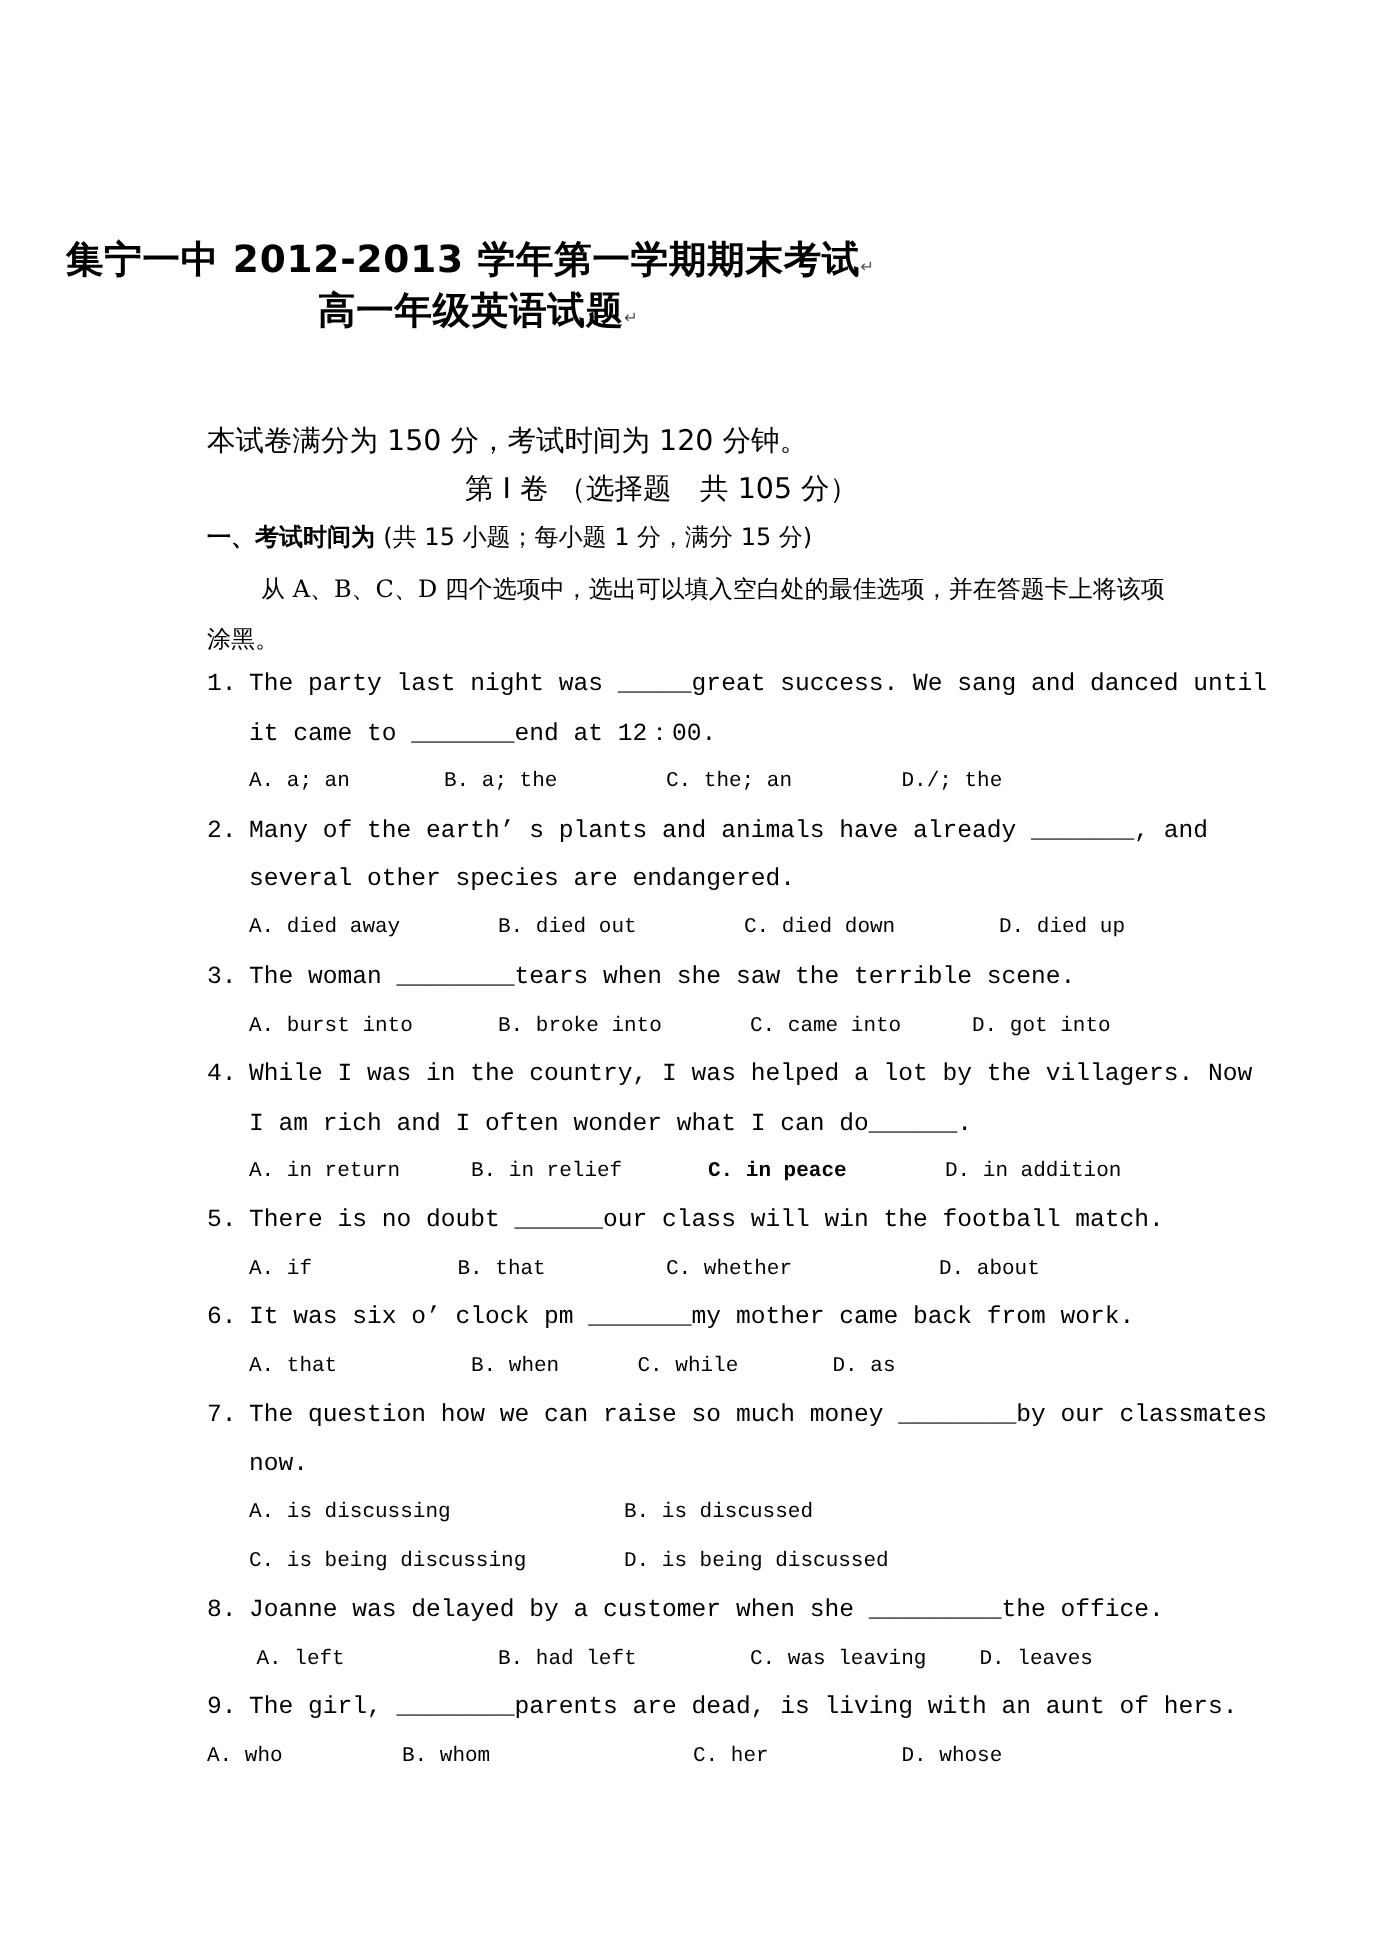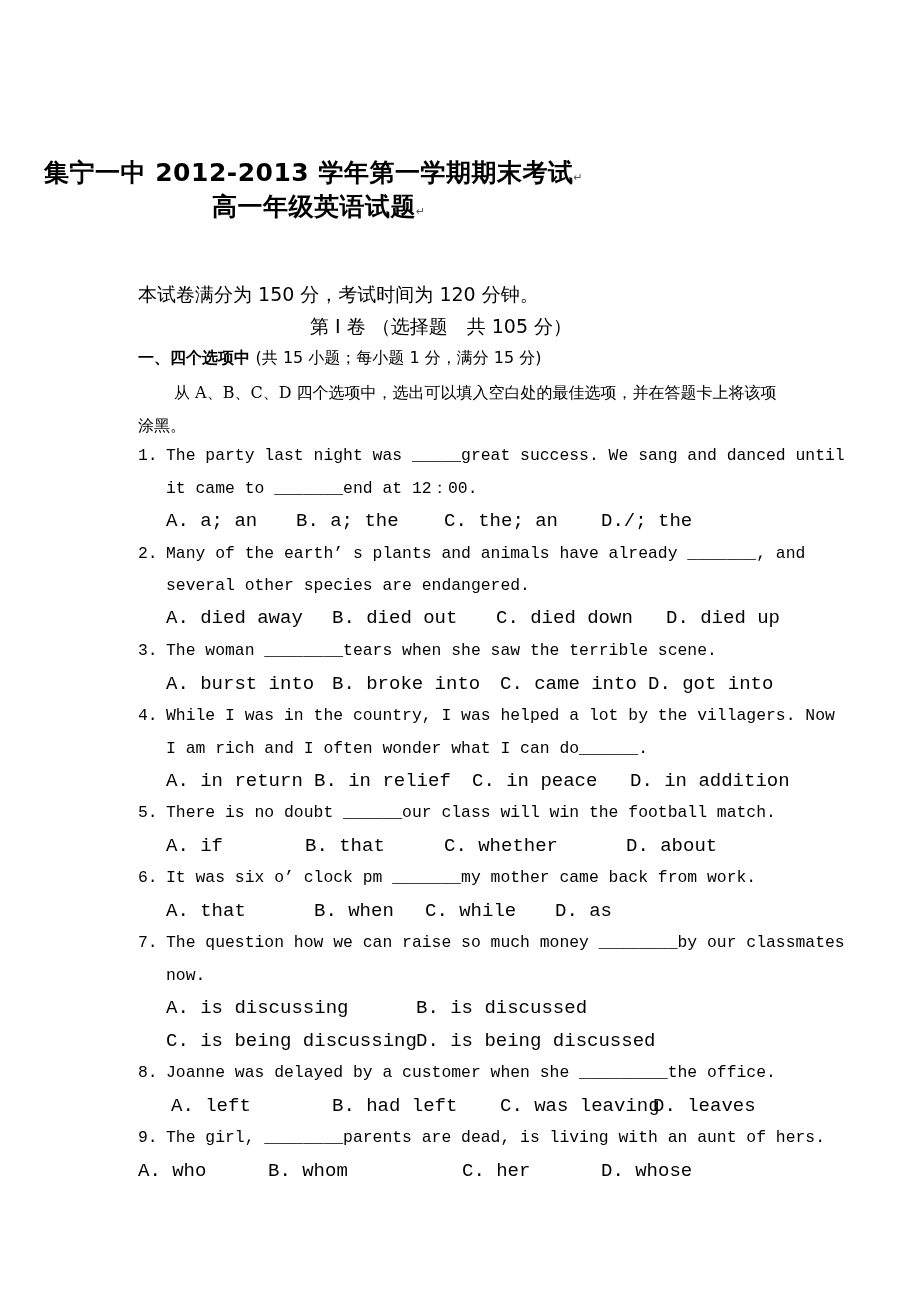--- a/index.html
+++ b/index.html
@@ -31,33 +31,33 @@
     .section-title .normal { font-weight: normal; }
     .instr {
       position: absolute; left: 138px; top: 377px; width: 650px;
       font-family: "DejaVu Serif", serif; font-size: 16px; line-height: 32.5px;
       text-indent: 36px;
     }
     .line {
       position: absolute; white-space: pre;
       font-family: "Liberation Mono", "DejaVu Sans Mono", monospace; font-size: 16.4px; line-height: 22px;
     }
-    .opt { position: absolute; white-space: pre; font-family: "Liberation Mono", "DejaVu Sans Mono", monospace; font-size: 19px; line-height: 22px; }
+    .opt { position: absolute; white-space: pre; font-family: "Liberation Mono", "DejaVu Sans Mono", monospace; font-size: 14px; line-height: 22px; }
   </style>
 </head>
 <body>
 
 <div class="page">
 
   <div class="title1"><span>集宁一中 2012-2013 学年第一学期期末考试</span><span class="pilcrow">↵</span></div>
   <div class="title2"><span>高一年级英语试题</span><span class="pilcrow">↵</span></div>
 
   <div class="intro">本试卷满分为 150 分，考试时间为 120 分钟。</div>
   <div class="part-title">第 I 卷 （选择题　共 105 分）</div>
-  <div class="section-title"><span>一、四个选项中</span> <span class="normal">(共 15 小题；每小题 1 分，满分 15 分)</span></div>
+  <div class="section-title"><span>一、考试时间为</span> <span class="normal">(共 15 小题；每小题 1 分，满分 15 分)</span></div>
   <div class="instr">从 A、B、C、D 四个选项中，选出可以填入空白处的最佳选项，并在答题卡上将该项涂黑。</div>
 
   <div class="line" style="left:138px; top:445px;">1.</div>
   <div class="line" style="left:166px; top:445px;">The party last night was _____great success. We sang and danced until</div>
   <div class="line" style="left:166px; top:478px;">it came to _______end at 12：00.</div>
   <div class="opt" style="left:166px; top:510px;">A. a; an</div>
   <div class="opt" style="left:296px; top:510px;">B. a; the</div>
   <div class="opt" style="left:444px; top:510px;">C. the; an</div>
   <div class="opt" style="left:601px; top:510px;">D./; the</div>
 
@@ -74,21 +74,21 @@
   <div class="opt" style="left:166px; top:673px;">A. burst into</div>
   <div class="opt" style="left:332px; top:673px;">B. broke into</div>
   <div class="opt" style="left:500px; top:673px;">C. came into</div>
   <div class="opt" style="left:648px; top:673px;">D. got into</div>
 
   <div class="line" style="left:138px; top:705px;">4.</div>
   <div class="line" style="left:166px; top:738px;">I am rich and I often wonder what I can do______.</div>
   <div class="line" style="left:166px; top:705px;">While I was in the country, I was helped a lot by the villagers. Now</div>
   <div class="opt" style="left:166px; top:770px;">A. in return</div>
   <div class="opt" style="left:314px; top:770px;">B. in relief</div>
-  <div class="opt" style="left:472px; top:770px;">C. in peace</div>
+  <div class="opt" style="left:472px; top:770px;font-weight:bold;">C. in peace</div>
   <div class="opt" style="left:630px; top:770px;">D. in addition</div>
 
   <div class="line" style="left:138px; top:802px;">5.</div>
   <div class="line" style="left:166px; top:802px;">There is no doubt ______our class will win the football match.</div>
   <div class="opt" style="left:166px; top:835px;">A. if</div>
   <div class="opt" style="left:305px; top:835px;">B. that</div>
   <div class="opt" style="left:444px; top:835px;">C. whether</div>
   <div class="opt" style="left:626px; top:835px;">D. about</div>
 
   <div class="line" style="left:138px; top:867px;">6.</div>

